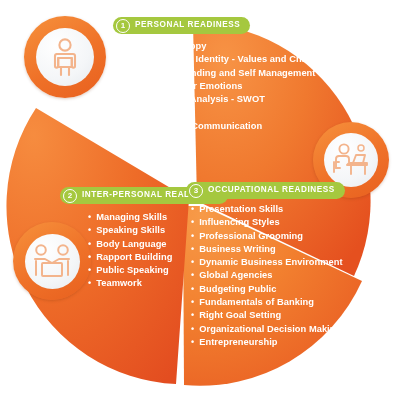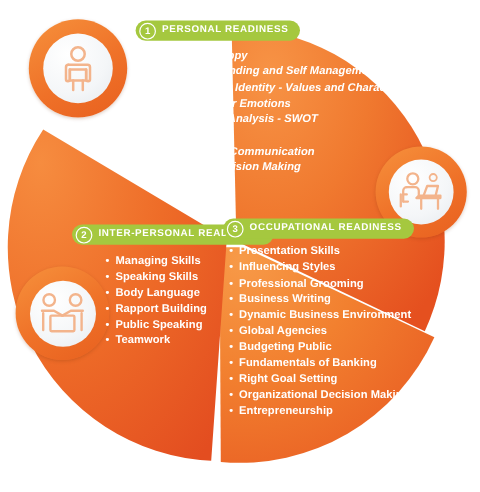--- a/index.html
+++ b/index.html
@@ -51,21 +51,21 @@
     position:absolute;
     color:#ffffff;
     font-size:9.3px;
     font-weight:bold;
     line-height:13.3px;
     letter-spacing:0.05px;
     white-space:nowrap;
   }
   .bullets .row{display:flex;align-items:baseline;}
   .bullets .dot{margin-right:5px;font-size:9px;line-height:13.3px;}
-  #list1{left:122px;top:40px;font-style:italic;}
+  #list1{left:122px;top:40px;}
   #list2{left:88px;top:211px;}
   #list3{left:191px;top:203px;}
   #list2 .row{justify-content:flex-start;}
 
   .iconcircle{
     position:absolute;
     border-radius:50%;
     background:linear-gradient(150deg,#f6913c 0%,#ef7128 55%,#e8601f 100%);
     display:flex;align-items:center;justify-content:center;
     box-shadow:0 1px 3px rgba(120,50,10,.25);
@@ -184,46 +184,42 @@
     <span class="btext">OCCUPATIONAL READINESS</span>
   </div>
 
   <div class="bullets" id="list1">
       <div class="row">
         <span class="dot">•</span>
         <span>How to be Happy</span>
       </div>
       <div class="row">
         <span class="dot">•</span>
+        <span>Knowing Your Identity - Values and Character</span>
+      </div>
+      <div class="row">
+        <span class="dot">•</span>
         <span>Self Understanding and Self Management</span>
       </div>
       <div class="row">
         <span class="dot">•</span>
-        <span>Knowing Your Identity - Values and Character</span>
-      </div>
-      <div class="row">
-        <span class="dot">•</span>
         <span>Managing your Emotions</span>
       </div>
       <div class="row">
         <span class="dot">•</span>
         <span>Management Analysis - SWOT</span>
       </div>
       <div class="row">
         <span class="dot">•</span>
         <span>Motivation</span>
       </div>
       <div class="row">
         <span class="dot">•</span>
         <span>Rules Impact Communication</span>
       </div>
-      <div class="row">
-        <span class="dot">•</span>
-        <span>Individual Decision Making</span>
-      </div>
     </div>
   <div class="bullets" id="list2">
       <div class="row">
         <span class="dot">•</span>
         <span>Managing Skills</span>
       </div>
       <div class="row">
         <span class="dot">•</span>
         <span>Speaking Skills</span>
       </div>

